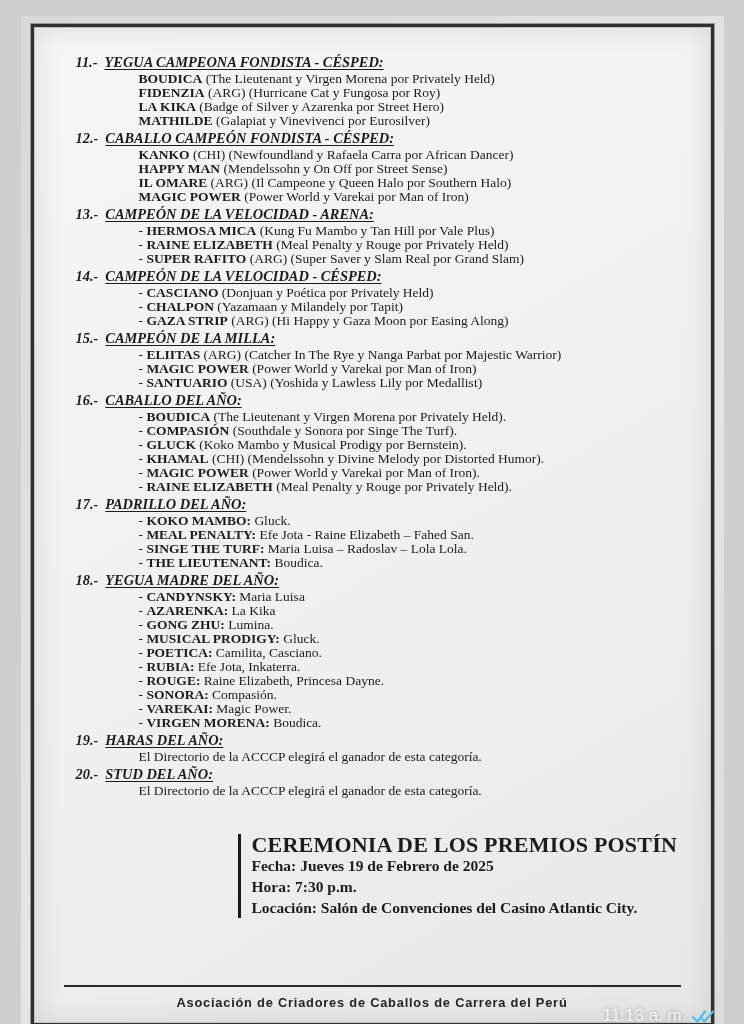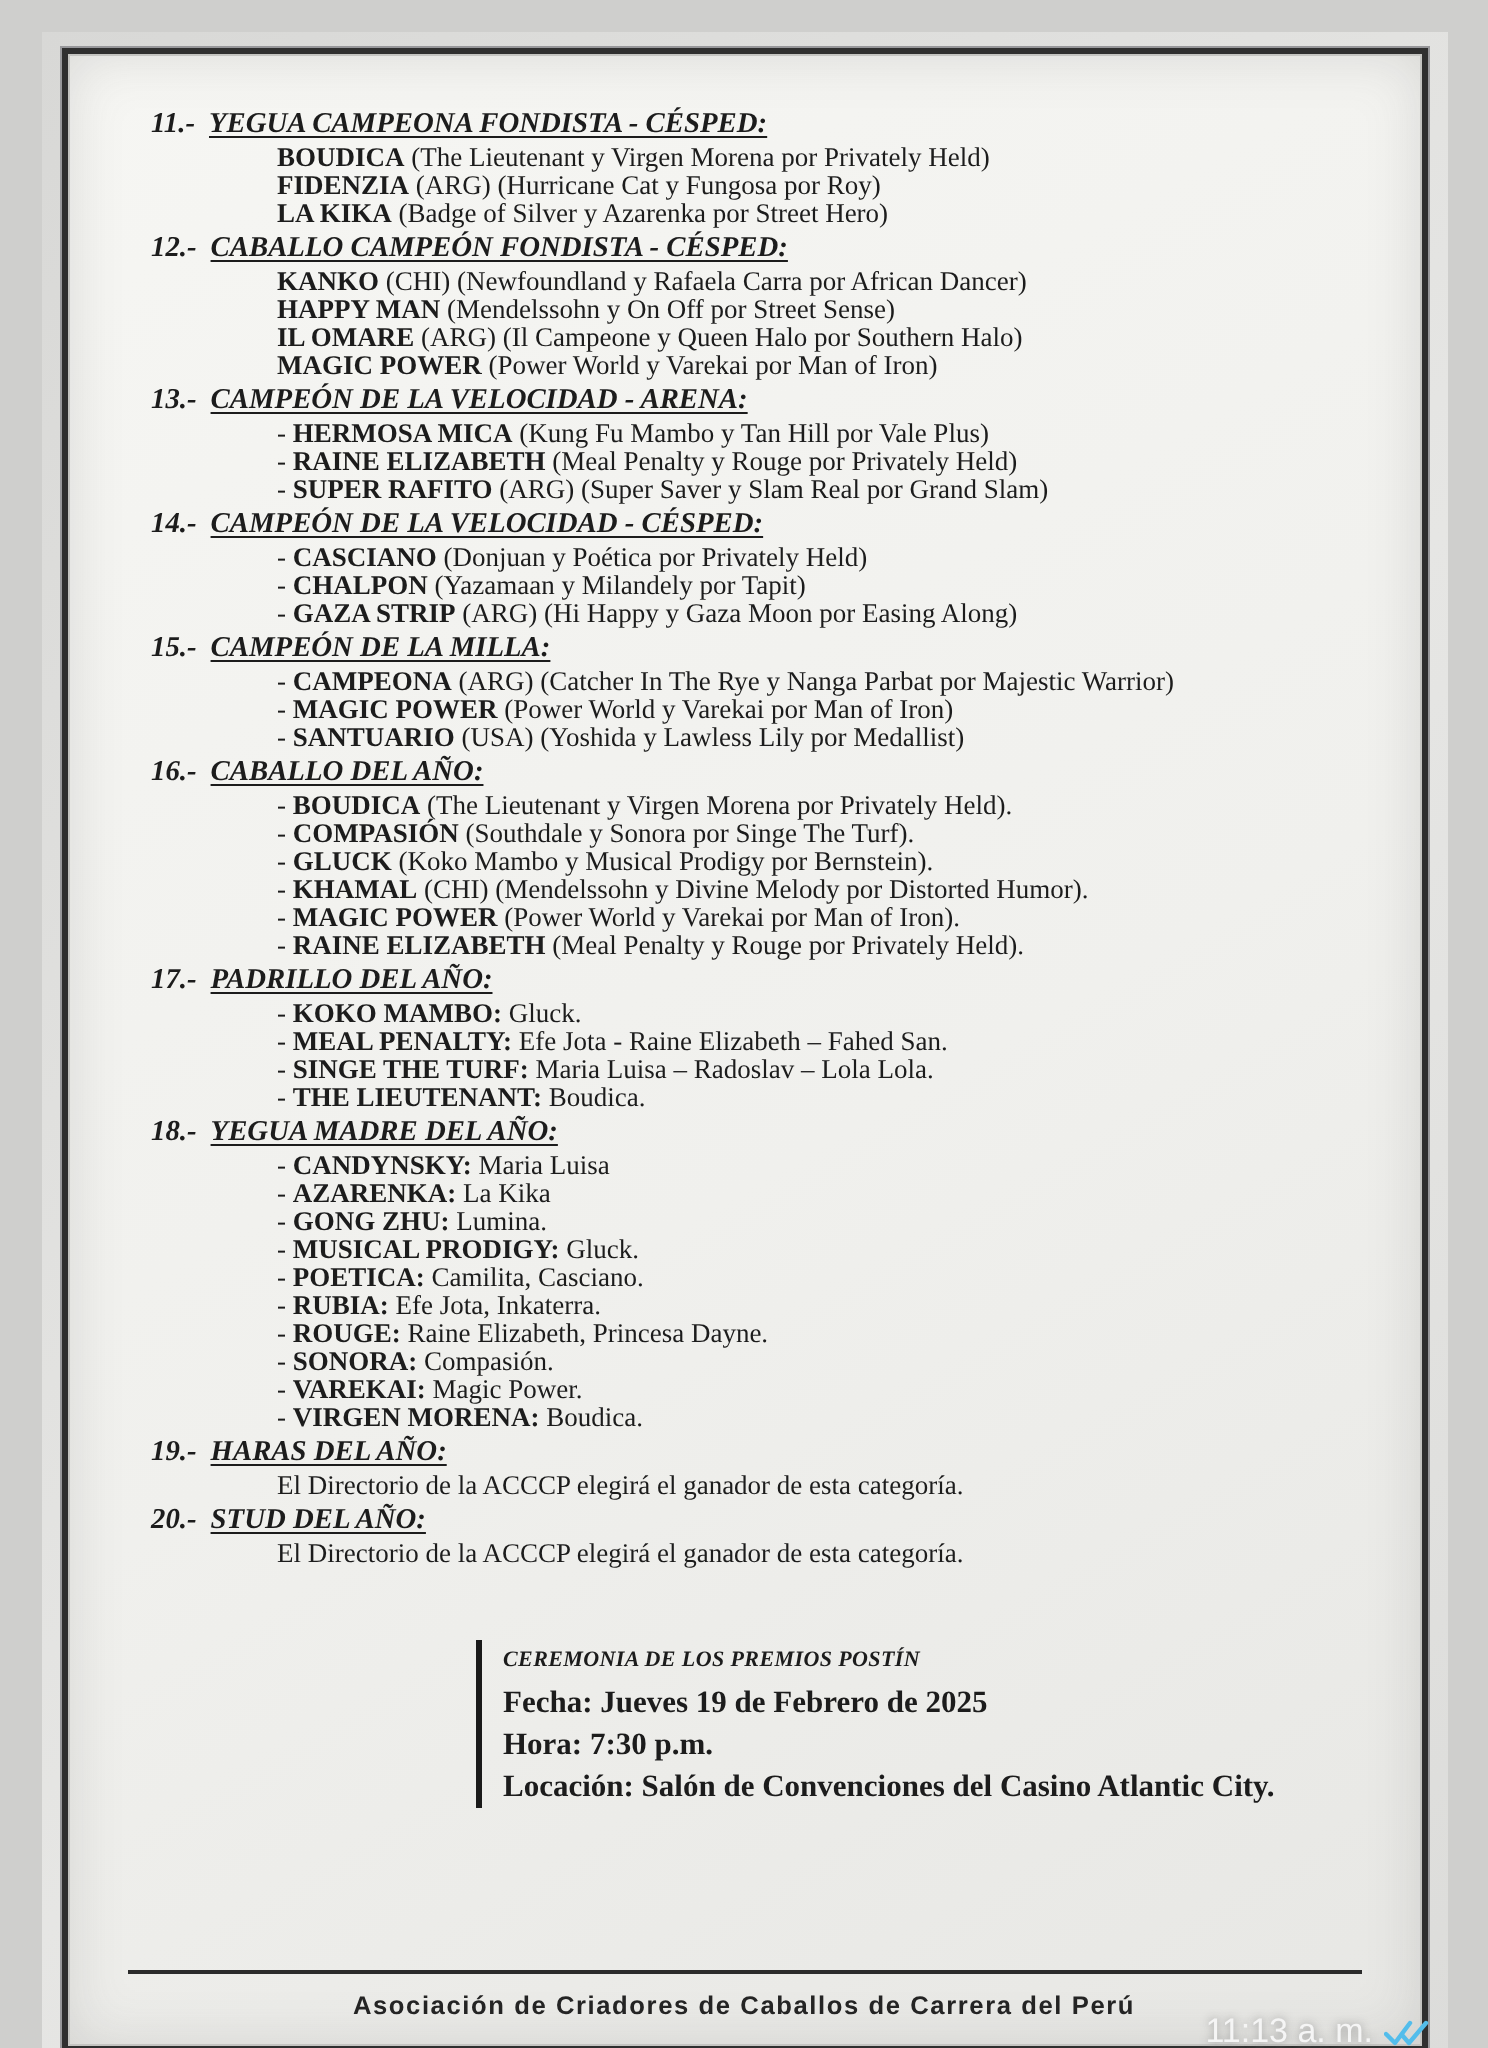--- a/index.html
+++ b/index.html
@@ -13,21 +13,21 @@
   .award-list{}
   .section{margin-bottom:3px;}
   .section-heading{font-size:14.4px;line-height:15px;font-weight:bold;font-style:italic;
         margin-bottom:2px;white-space:nowrap;}
   .section-number{margin-right:7px;}
   .section-title{text-decoration:underline;text-underline-offset:2px;}
   .entry{margin-left:63px;font-size:13.5px;line-height:14px;white-space:nowrap;}
   .entry-name{font-weight:bold;}
   .ceremony{margin-left:162px;margin-top:36px;border-left:3px solid #1a1a1a;padding-left:11px;
         font-weight:bold;}
-  .ceremony-title{font-size:11px;line-height:21px;letter-spacing:.2px;font-style:italic;}
+  .ceremony-title{font-size:22px;line-height:21px;letter-spacing:.2px;}
   .ceremony-line{font-size:15.5px;line-height:21px;}
   .footer{position:absolute;left:30px;right:30px;bottom:13px;border-top:2px solid #2b2b2b;
         padding-top:8px;text-align:center;}
   .footer-text{font-family:"Liberation Sans",sans-serif;font-weight:bold;font-size:12.8px;
         letter-spacing:.8px;color:#242424;}
   .black-band{position:absolute;left:0;right:0;bottom:0;height:12px;background:#0c0c0c;}
   .overlay{position:absolute;right:8px;bottom:14px;display:flex;align-items:center;gap:5px;}
   .timestamp{font-family:"Liberation Sans",sans-serif;font-size:17px;color:#f5f5f5;
         text-shadow:0 0 4px rgba(140,140,140,.9);}
   .checks{display:inline-flex;align-items:center;}
@@ -45,20 +45,23 @@
     <div>
             <div class="entry">
     <span></span><span class="entry-name">BOUDICA</span><span> (The Lieutenant y Virgen Morena por Privately Held)</span>
   </div>
             <div class="entry">
     <span></span><span class="entry-name">FIDENZIA</span><span> (ARG) (Hurricane Cat y Fungosa por Roy)</span>
   </div>
             <div class="entry">
     <span></span><span class="entry-name">LA KIKA</span><span> (Badge of Silver y Azarenka por Street Hero)</span>
   </div>
+            <div class="entry">
+    <span></span><span class="entry-name">MATHILDE</span><span> (Galapiat y Vinevivenci por Eurosilver)</span>
+  </div>
           </div>
   </div>
         <div class="section">
     <div class="section-heading">
       <span class="section-number">12.-</span><span class="section-title">CABALLO CAMPEÓN FONDISTA - CÉSPED:</span>
     </div>
     <div>
             <div class="entry">
     <span></span><span class="entry-name">KANKO</span><span> (CHI) (Newfoundland y Rafaela Carra por African Dancer)</span>
   </div>
@@ -104,21 +107,21 @@
     <span>- </span><span class="entry-name">GAZA STRIP</span><span> (ARG) (Hi Happy y Gaza Moon por Easing Along)</span>
   </div>
           </div>
   </div>
         <div class="section">
     <div class="section-heading">
       <span class="section-number">15.-</span><span class="section-title">CAMPEÓN DE LA MILLA:</span>
     </div>
     <div>
             <div class="entry">
-    <span>- </span><span class="entry-name">CAMPEONA</span><span> (ARG) (Catcher In The Rye y Nanga Parbat por Majestic Warrior)</span>
+    <span>- </span><span class="entry-name">ELIITAS</span><span> (ARG) (Catcher In The Rye y Nanga Parbat por Majestic Warrior)</span>
   </div>
             <div class="entry">
     <span>- </span><span class="entry-name">MAGIC POWER</span><span> (Power World y Varekai por Man of Iron)</span>
   </div>
             <div class="entry">
     <span>- </span><span class="entry-name">SANTUARIO</span><span> (USA) (Yoshida y Lawless Lily por Medallist)</span>
   </div>
           </div>
   </div>
         <div class="section">

